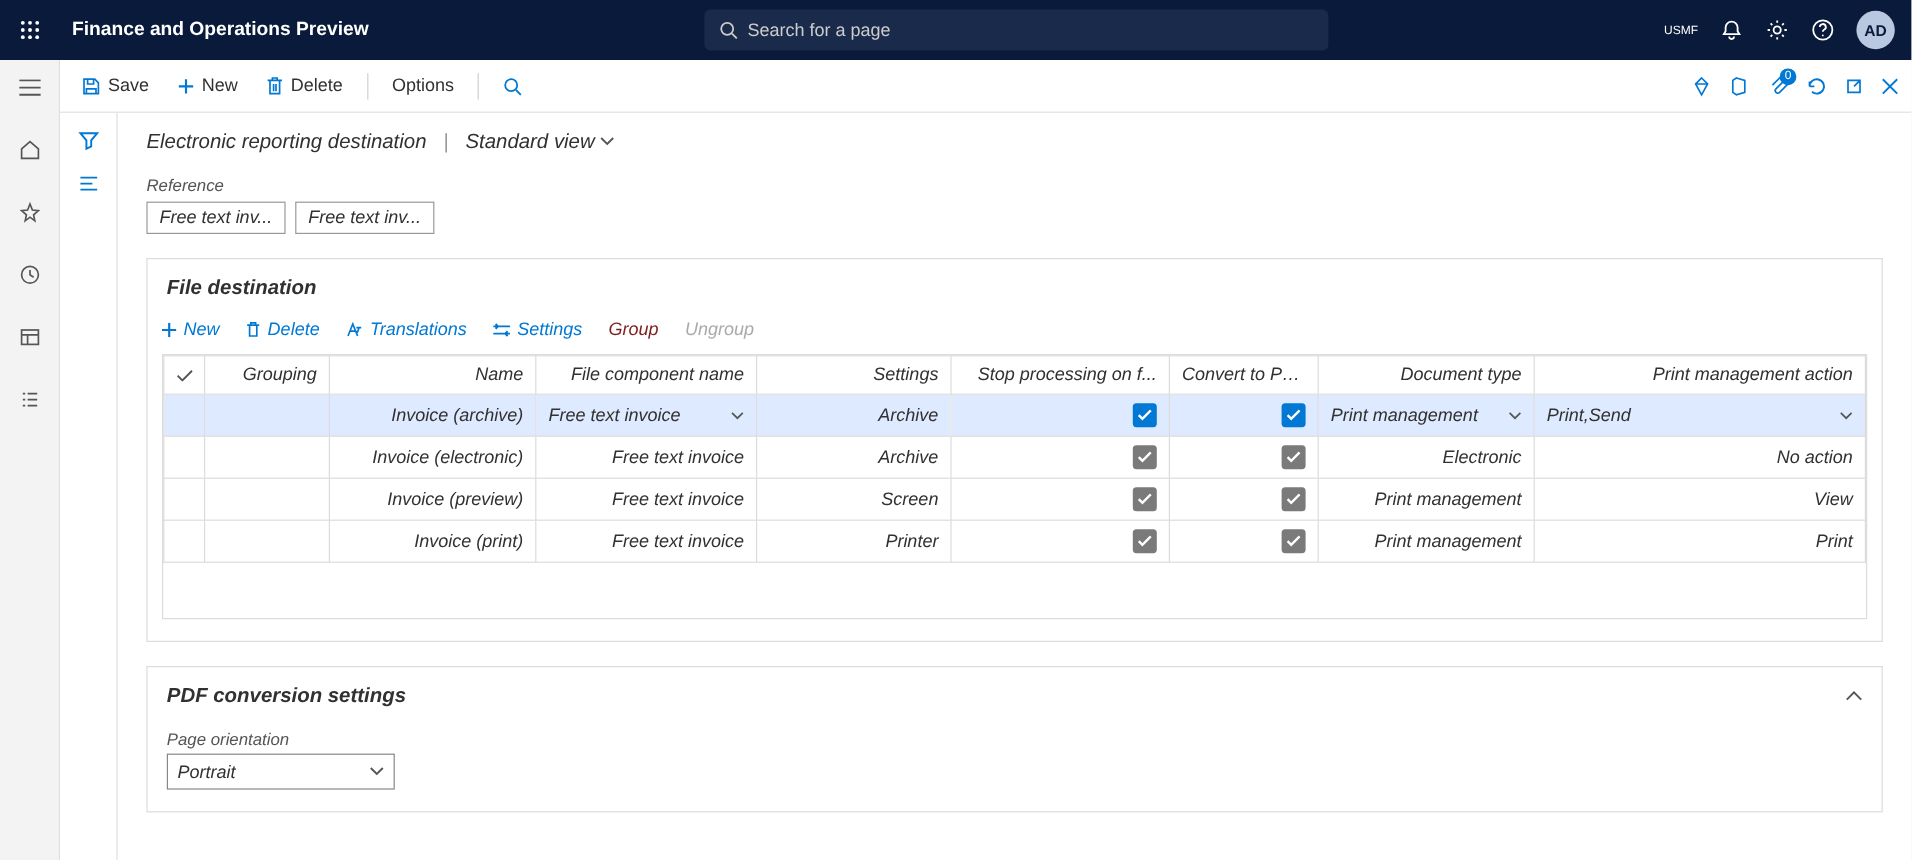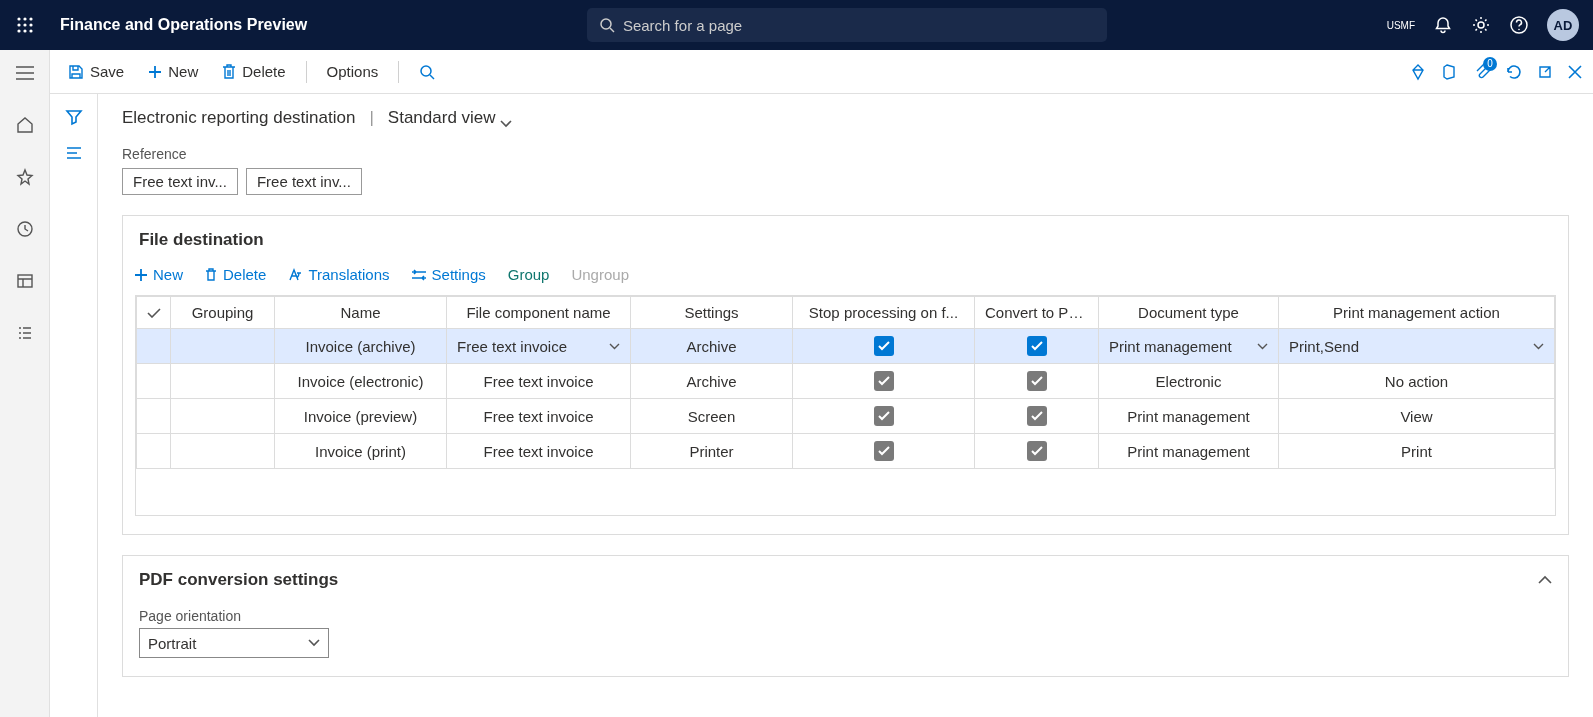--- a/index.html
+++ b/index.html
@@ -22,45 +22,45 @@
 .nav-rail .nav-btn { width: 40px; height: 34px; display: flex; align-items: center; justify-content: center; color: #555; }
 
 .main { flex: 1; background: #fff; display: flex; flex-direction: column; }
 .action-bar { height: 44px; border-bottom: 1px solid #e0e0e0; display: flex; align-items: center; padding: 0 10px; gap: 8px; background: #fff; }
 .ab-btn { display: flex; align-items: center; gap: 6px; padding: 4px 8px; font-size: 15px; color: #323130; cursor: pointer; }
 .ab-sep { width: 1px; height: 22px; background: #d0d0d0; margin: 0 4px; }
 .ab-right { margin-left: auto; display: flex; align-items: center; gap: 14px; color: #0078d4; }
 .ab-right .badge { position: relative; }
 .ab-right .badge .count { position: absolute; top: -6px; right: -6px; background: #0078d4; color: #fff; border-radius: 10px; font-size: 10px; width: 14px; height: 14px; display: flex; align-items: center; justify-content: center; }
 
-.content-row { flex: 1; display: flex; overflow: hidden; }
+.content-row { flex: 1; display: flex; overflow: hidden; font-style: italic; }
 .filter-rail { width: 48px; border-right: 1px solid #e0e0e0; display: flex; flex-direction: column; align-items: center; padding-top: 14px; gap: 20px; }
 .filter-rail .active { color: #0078d4; }
 .content { flex: 1; overflow-y: auto; padding: 14px 24px 24px 24px; }
 
 .breadcrumb { display: flex; align-items: center; gap: 14px; font-size: 17px; color: #323130; }
 .breadcrumb .sep { color: #999; }
-.view-drop { display: flex; align-items: flex-end; gap: 4px; }
+.view-drop { display: flex; align-items: center; gap: 4px; }
 
 .ref-label { margin-top: 18px; font-size: 14px; color: #555; }
 .ref-chips { display: flex; gap: 8px; margin-top: 6px; }
 .chip { border: 1px solid #999; padding: 4px 10px; font-size: 15px; background: #fff; }
 
 .section-card { border: 1px solid #dcdcdc; margin-top: 20px; background: #fff; }
 .section-head { padding: 14px 16px 8px 16px; font-size: 17px; font-weight: 600; }
 .section-head.collapse { display: flex; align-items: center; justify-content: space-between; border-bottom: none; }
 
 .grid-toolbar { display: flex; align-items: center; gap: 22px; padding: 8px 12px 12px 12px; font-size: 15px; }
 .gt-link { color: #0078d4; display: flex; align-items: center; gap: 6px; cursor: pointer; }
-.gt-link.dark { color: #0f766e; }
+.gt-link.dark { color: #7f1d1d; }
 .gt-disabled { color: #aaa; }
 
 .grid { border: 1px solid #dcdcdc; margin: 0 12px 18px 12px; }
 .grid table { border-collapse: collapse; width: 100%; table-layout: fixed; }
-.grid th, .grid td { border: 1px solid #dcdcdc; padding: 7px 10px; text-align: center; font-size: 15px; white-space: nowrap; overflow: hidden; text-overflow: ellipsis; }
+.grid th, .grid td { border: 1px solid #dcdcdc; padding: 7px 10px; text-align: right; font-size: 15px; white-space: nowrap; overflow: hidden; text-overflow: ellipsis; }
 .grid th { background: #fff; font-weight: 400; color: #323130; }
 .grid tr.selected td { background: #deeaff; }
 .grid .chk-col { width: 34px; text-align: center; }
 .grid .cell-drop { display: flex; align-items: center; justify-content: space-between; }
 .grid .ck { width: 20px; height: 20px; border-radius: 3px; display: inline-flex; align-items: center; justify-content: center; }
 .ck.on { background: #0078d4; }
 .ck.off { background: #7a7a7a; }
 .ck svg { stroke: #fff; }
 .grid-footer-space { height: 46px; }
 

